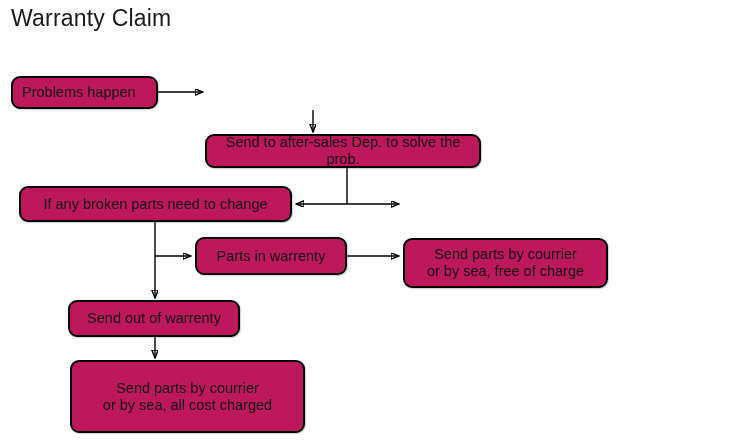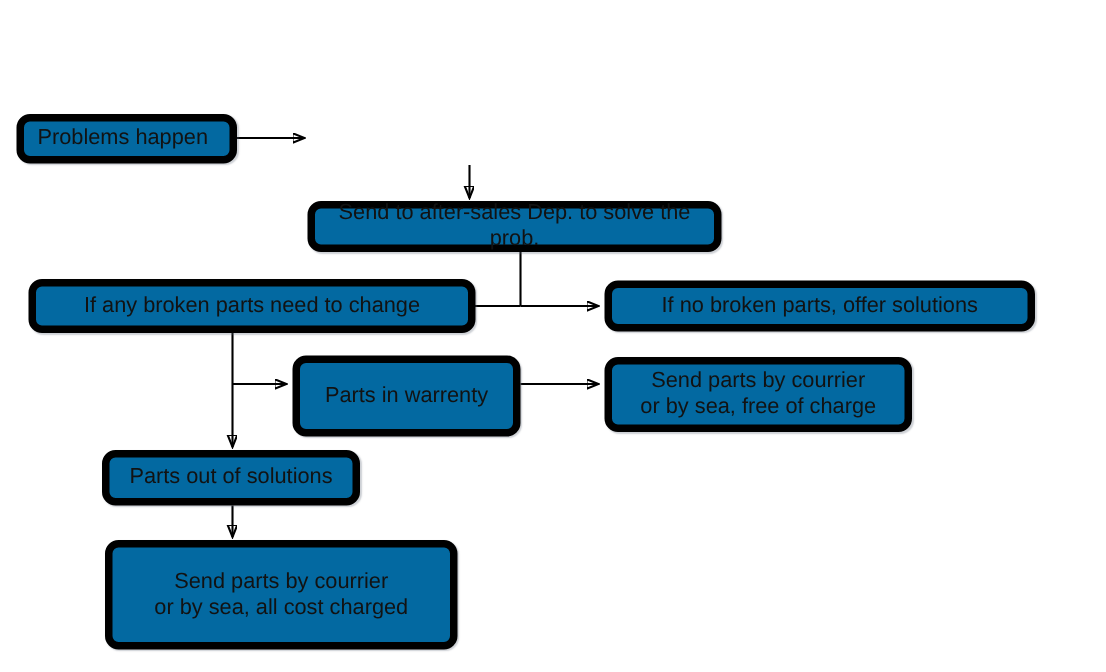--- a/index.html
+++ b/index.html
@@ -23,22 +23,22 @@
     top: 3px;
     font-size: 23px;
     line-height: 30px;
     color: #1a1a1a;
     letter-spacing: 0.2px;
     white-space: nowrap;
   }
   .node {
     position: absolute;
     box-sizing: border-box;
-    background: #0369a1;
-    border: 5px solid #000000;
+    background: #be185d;
+    border: 2px solid #000000;
     border-radius: 9px;
     color: #121212;
     font-size: 14.5px;
     line-height: 17px;
     display: flex;
     align-items: center;
     justify-content: center;
     text-align: center;
     padding: 0 9px;
     box-shadow: 1px 1px 1px rgba(90,100,115,0.30);
@@ -60,20 +60,21 @@
     stroke: #000000;
     stroke-width: 1.4px;
     fill: none;
   }
 </style>
 </head>
 <body>
 
 <div id="canvas">
 
+  <div id="page-title">Warranty Claim</div>
 
   <svg id="wires" viewBox="0 0 737 448">
     <defs>
       <marker id="arrow" markerWidth="9" markerHeight="9" refX="8" refY="3.2" orient="auto" markerUnits="userSpaceOnUse">
         <path d="M0,0 L8,3.2 L0,6.4 z" fill="#000000" stroke="none"></path>
       </marker>
     </defs>
 
     <g>
       <line x1="158" y1="92" x2="203" y2="92" marker-end="url(#arrow)"></line>
@@ -101,27 +102,26 @@
     <g>
       <line x1="155" y1="337" x2="155" y2="358" marker-end="url(#arrow)"></line>
     </g>
   </svg>
 
   <div class="node left-align" style="left:11px; top:76px; width:147px; height:33px;">Problems happen</div>
 
 
   <div class="node" style="left:205px; top:134px; width:276px; height:34px;">Send to after-sales Dep. to solve the prob.</div>
 
-  <div class="node" style="left:19px; top:186px; width:298px; height:36px;">If any broken parts need to change</div>
+  <div class="node" style="left:19px; top:186px; width:273px; height:36px;">If any broken parts need to change</div>
 
-  <div class="node" style="left:403px; top:187px; width:287px; height:34px;">If no broken parts, offer solutions</div>
 
-  <div class="node" style="left:195px; top:237px; width:152px; height:54px;">Parts in warrenty</div>
+  <div class="node" style="left:195px; top:237px; width:152px; height:38px;">Parts in warrenty</div>
 
   <div class="node" style="left:403px; top:238px; width:205px; height:50px;">Send parts by courrier
 or by sea, free of charge</div>
 
-  <div class="node" style="left:68px; top:300px; width:172px; height:37px;">Parts out of solutions</div>
+  <div class="node" style="left:68px; top:300px; width:172px; height:37px;">Send out of warrenty</div>
 
   <div class="node" style="left:70px; top:360px; width:235px; height:73px;">Send parts by courrier
 or by sea, all cost charged</div>
 
 </div>
 
 </body></html>

